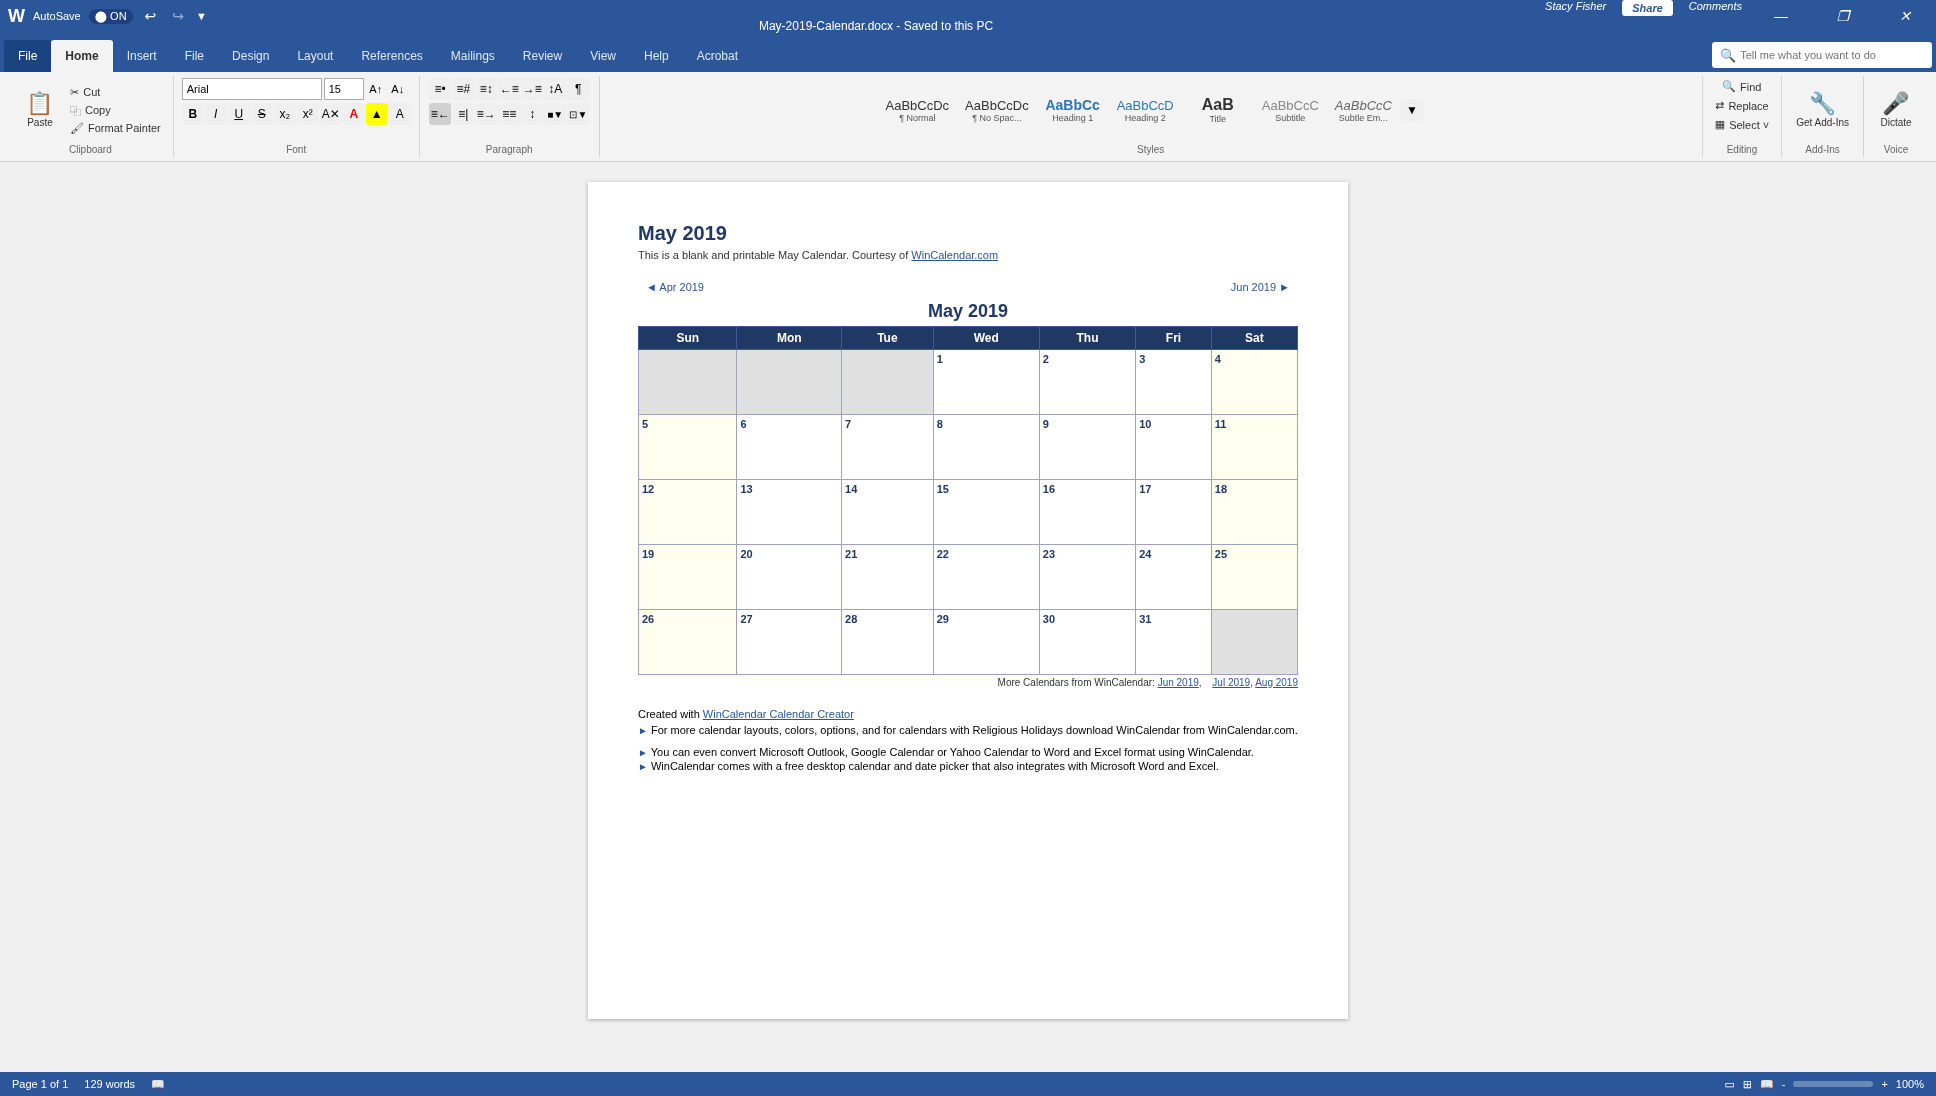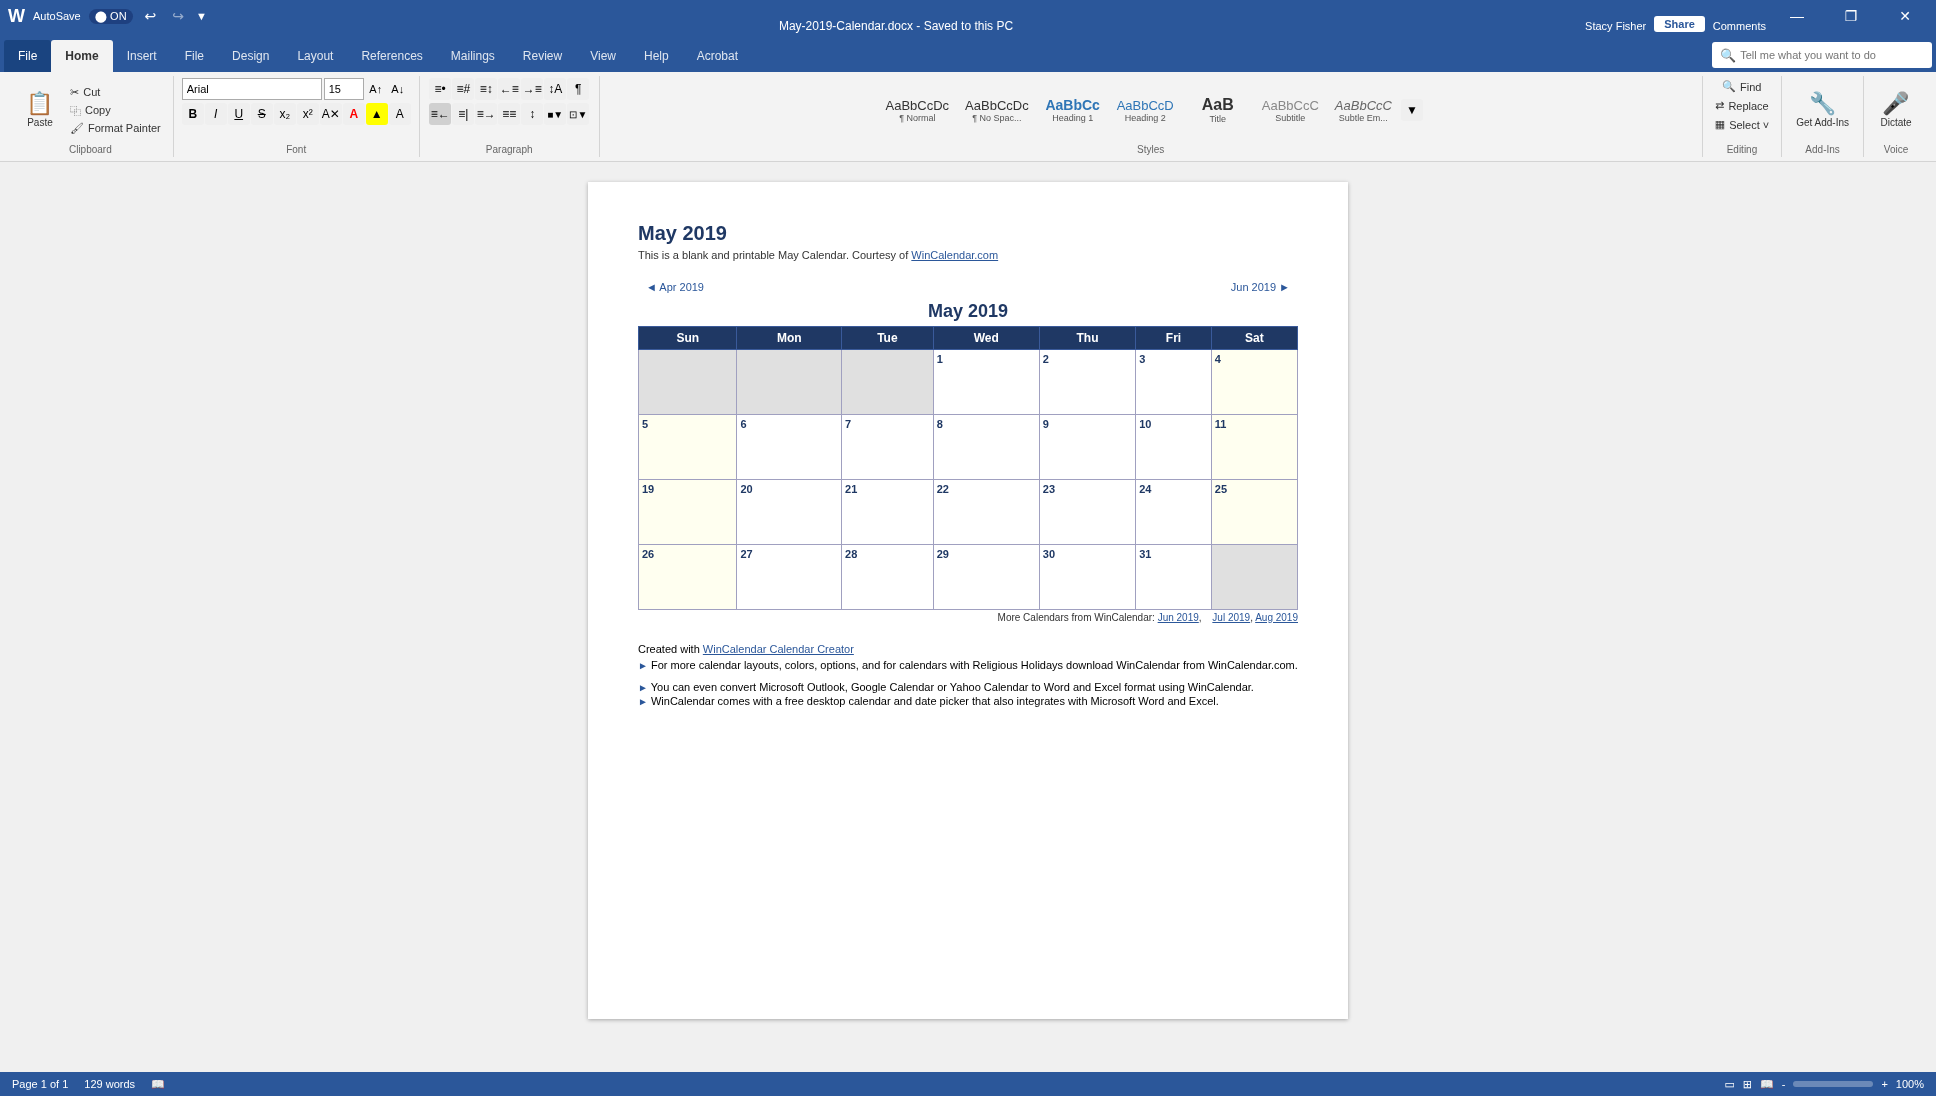--- a/index.html
+++ b/index.html
@@ -10,21 +10,21 @@
       height: 32px;
       background: #2b579a;
       display: flex;
       align-items: center;
       justify-content: space-between;
       padding: 0 8px;
       color: white;
     }
     .title-bar-left { display: flex; align-items: center; gap: 8px; }
     .title-bar-center { flex: 1; text-align: center; font-size: 12px; margin-top: 19px; }
-    .title-bar-right { display: flex; align-items: flex-end; gap: 8px; }
+    .title-bar-right { display: flex; align-items: flex-start; gap: 16px; font-style: italic; }
     .title-btn { width: 46px; height: 32px; display: flex; align-items: center; justify-content: center; cursor: pointer; font-size: 14px; }
 
     
     .ribbon-tabs {
       height: 40px;
       background: #2b579a;
       display: flex;
       align-items: flex-end;
       padding: 0 4px;
     }
@@ -475,20 +475,29 @@
               <tr>
                 <td style="background: rgb(255, 255, 240);">5</td>
                 <td style="background: white;">6</td>
                 <td style="background: white;">7</td>
                 <td style="background: white;">8</td>
                 <td style="background: white;">9</td>
                 <td style="background: white;">10</td>
                 <td style="background: rgb(255, 255, 240);">11</td>
               </tr>
               <tr>
+                <td style="background: rgb(255, 255, 240);">12</td>
+                <td style="background: white;">13</td>
+                <td style="background: white;">14</td>
+                <td style="background: white;">15</td>
+                <td style="background: white;">16</td>
+                <td style="background: white;">17</td>
+                <td style="background: rgb(255, 255, 240);">18</td>
+              </tr>
+              <tr>
                 <td style="background: rgb(255, 255, 240);">19</td>
                 <td style="background: white;">20</td>
                 <td style="background: white;">21</td>
                 <td style="background: white;">22</td>
                 <td style="background: white;">23</td>
                 <td style="background: white;">24</td>
                 <td style="background: rgb(255, 255, 240);">25</td>
               </tr>
               <tr>
                 <td style="background: rgb(255, 255, 240);">26</td>

